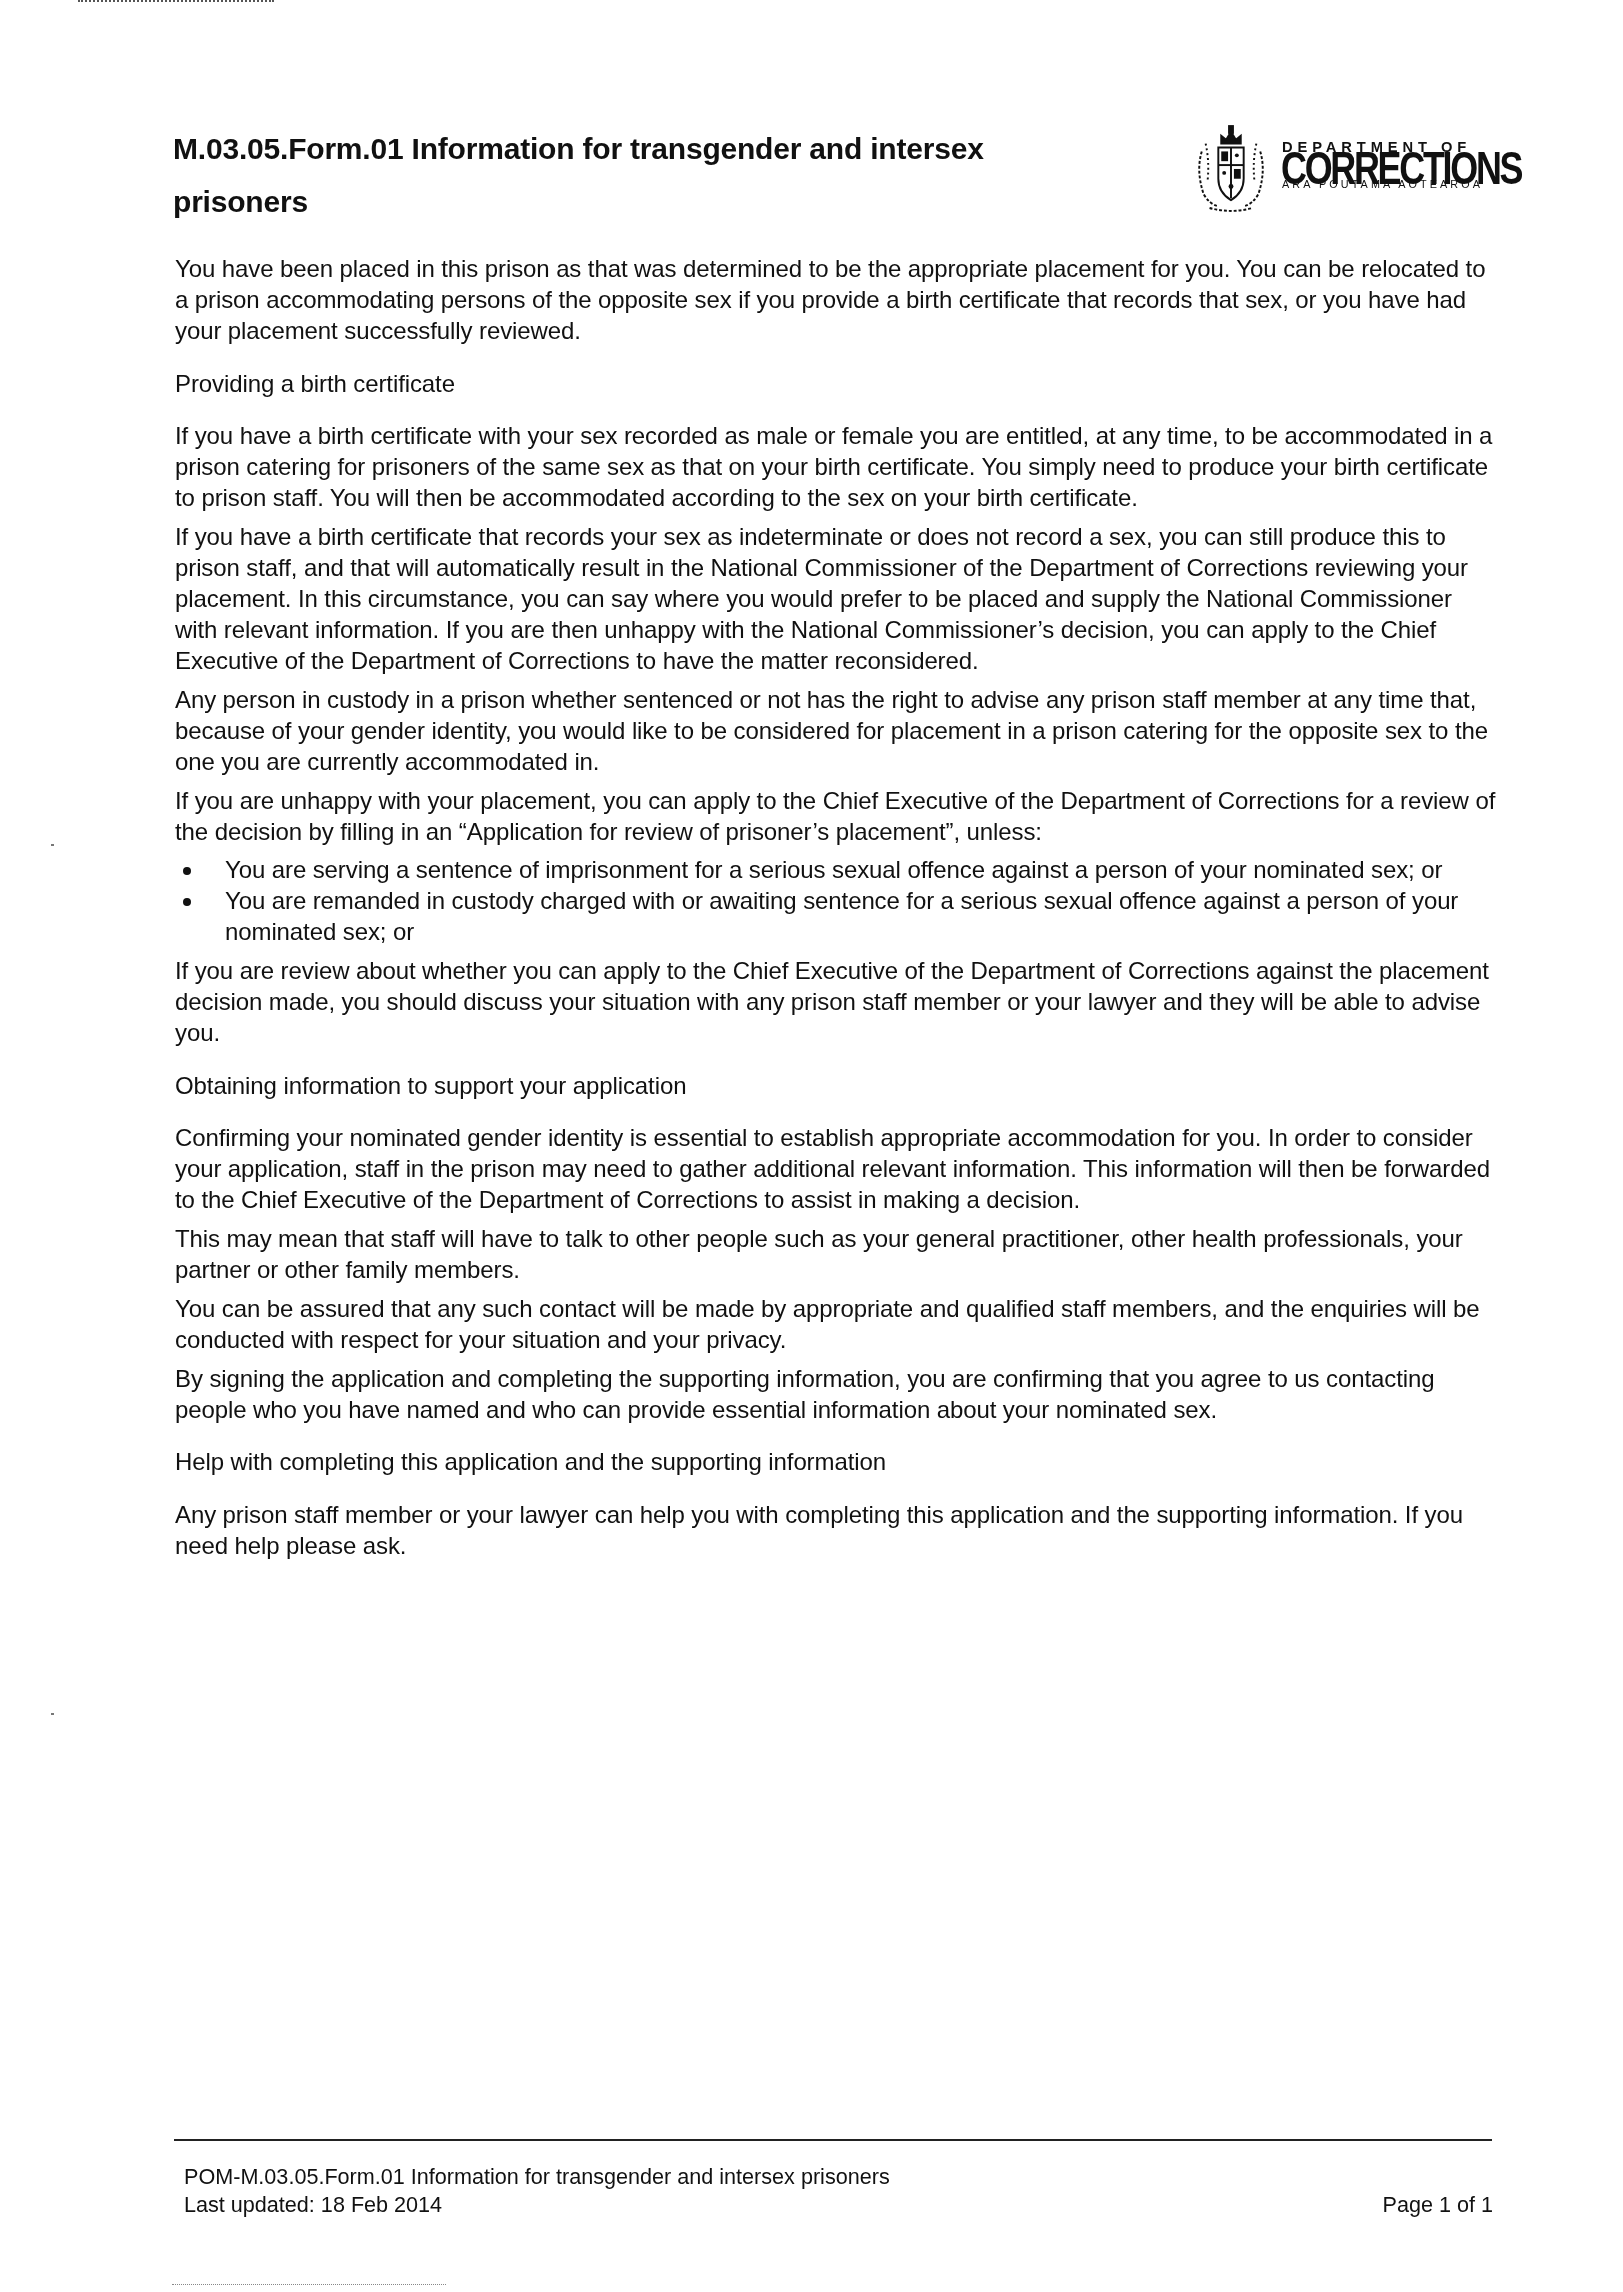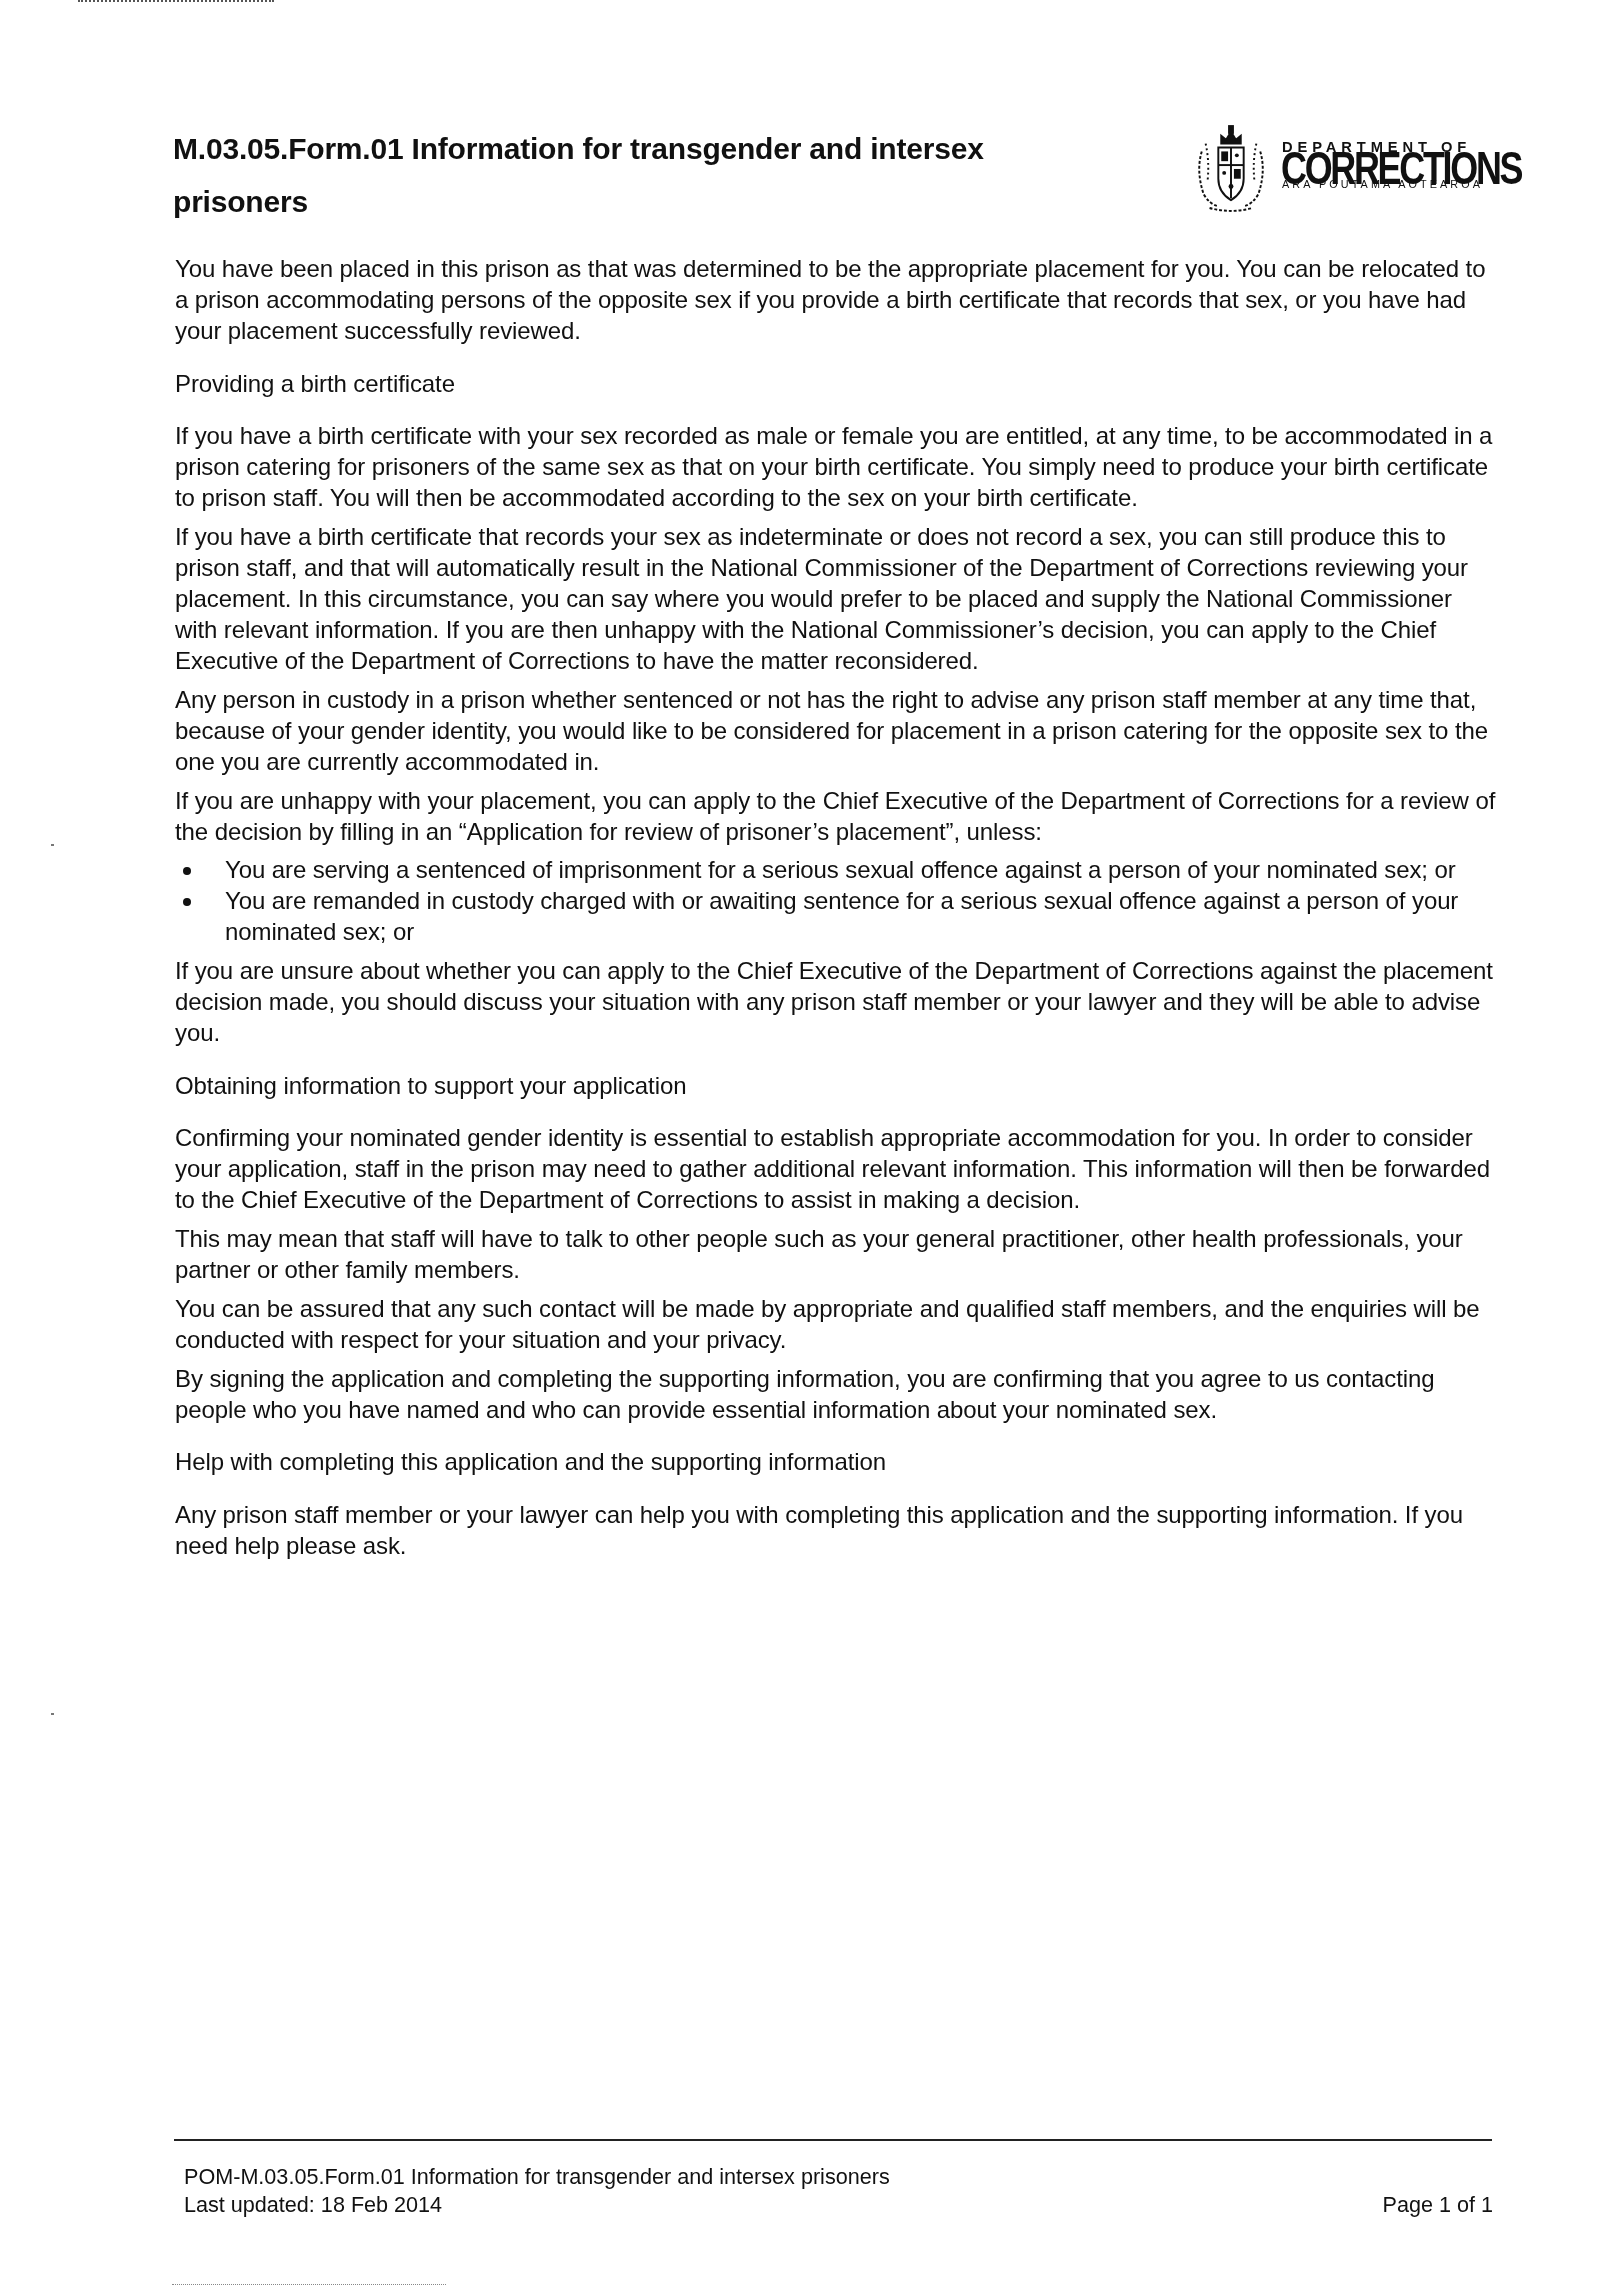--- a/index.html
+++ b/index.html
@@ -108,24 +108,24 @@
   <section>
     <h2>Providing a birth certificate</h2>
     <p>If you have a birth certificate with your sex recorded as male or female you are entitled, at any time, to be accommodated in a prison catering for prisoners of the same sex as that on your birth certificate. You simply need to produce your birth certificate to prison staff. You will then be accommodated according to the sex on your birth certificate.</p>
     <p>If you have a birth certificate that records your sex as indeterminate or does not record a sex, you can still produce this to prison staff, and that will automatically result in the National Commissioner of the Department of Corrections reviewing your placement. In this circumstance, you can say where you would prefer to be placed and supply the National Commissioner with relevant information. If you are then unhappy with the National Commissioner’s decision, you can apply to the Chief Executive of the Department of Corrections to have the matter reconsidered.</p>
   </section>
 
   <section>
     <p>Any person in custody in a prison whether sentenced or not has the right to advise any prison staff member at any time that, because of your gender identity, you would like to be considered for placement in a prison catering for the opposite sex to the one you are currently accommodated in.</p>
     <p>If you are unhappy with your placement, you can apply to the Chief Executive of the Department of Corrections for a review of the decision by filling in an “Application for review of prisoner’s placement”, unless:</p>
     <ul>
-      <li><span class="bullet"></span><span>You are serving a sentenced of imprisonment for a serious sexual offence against a person of your nominated sex; or</span></li>
+      <li><span class="bullet"></span><span>You are serving a sentence of imprisonment for a serious sexual offence against a person of your nominated sex; or</span></li>
       <li><span class="bullet"></span><span>You are remanded in custody charged with or awaiting sentence for a serious sexual offence against a person of your nominated sex; or</span></li>
     </ul>
-    <p>If you are unsure about whether you can apply to the Chief Executive of the Department of Corrections against the placement decision made, you should discuss your situation with any prison staff member or your lawyer and they will be able to advise you.</p>
+    <p>If you are review about whether you can apply to the Chief Executive of the Department of Corrections against the placement decision made, you should discuss your situation with any prison staff member or your lawyer and they will be able to advise you.</p>
   </section>
 
   <section>
     <h2>Obtaining information to support your application</h2>
     <p>Confirming your nominated gender identity is essential to establish appropriate accommodation for you. In order to consider your application, staff in the prison may need to gather additional relevant information. This information will then be forwarded to the Chief Executive of the Department of Corrections to assist in making a decision.</p>
     <p>This may mean that staff will have to talk to other people such as your general practitioner, other health professionals, your partner or other family members.</p>
     <p>You can be assured that any such contact will be made by appropriate and qualified staff members, and the enquiries will be conducted with respect for your situation and your privacy.</p>
     <p>By signing the application and completing the supporting information, you are confirming that you agree to us contacting people who you have named and who can provide essential information about your nominated sex.</p>
   </section>
 

